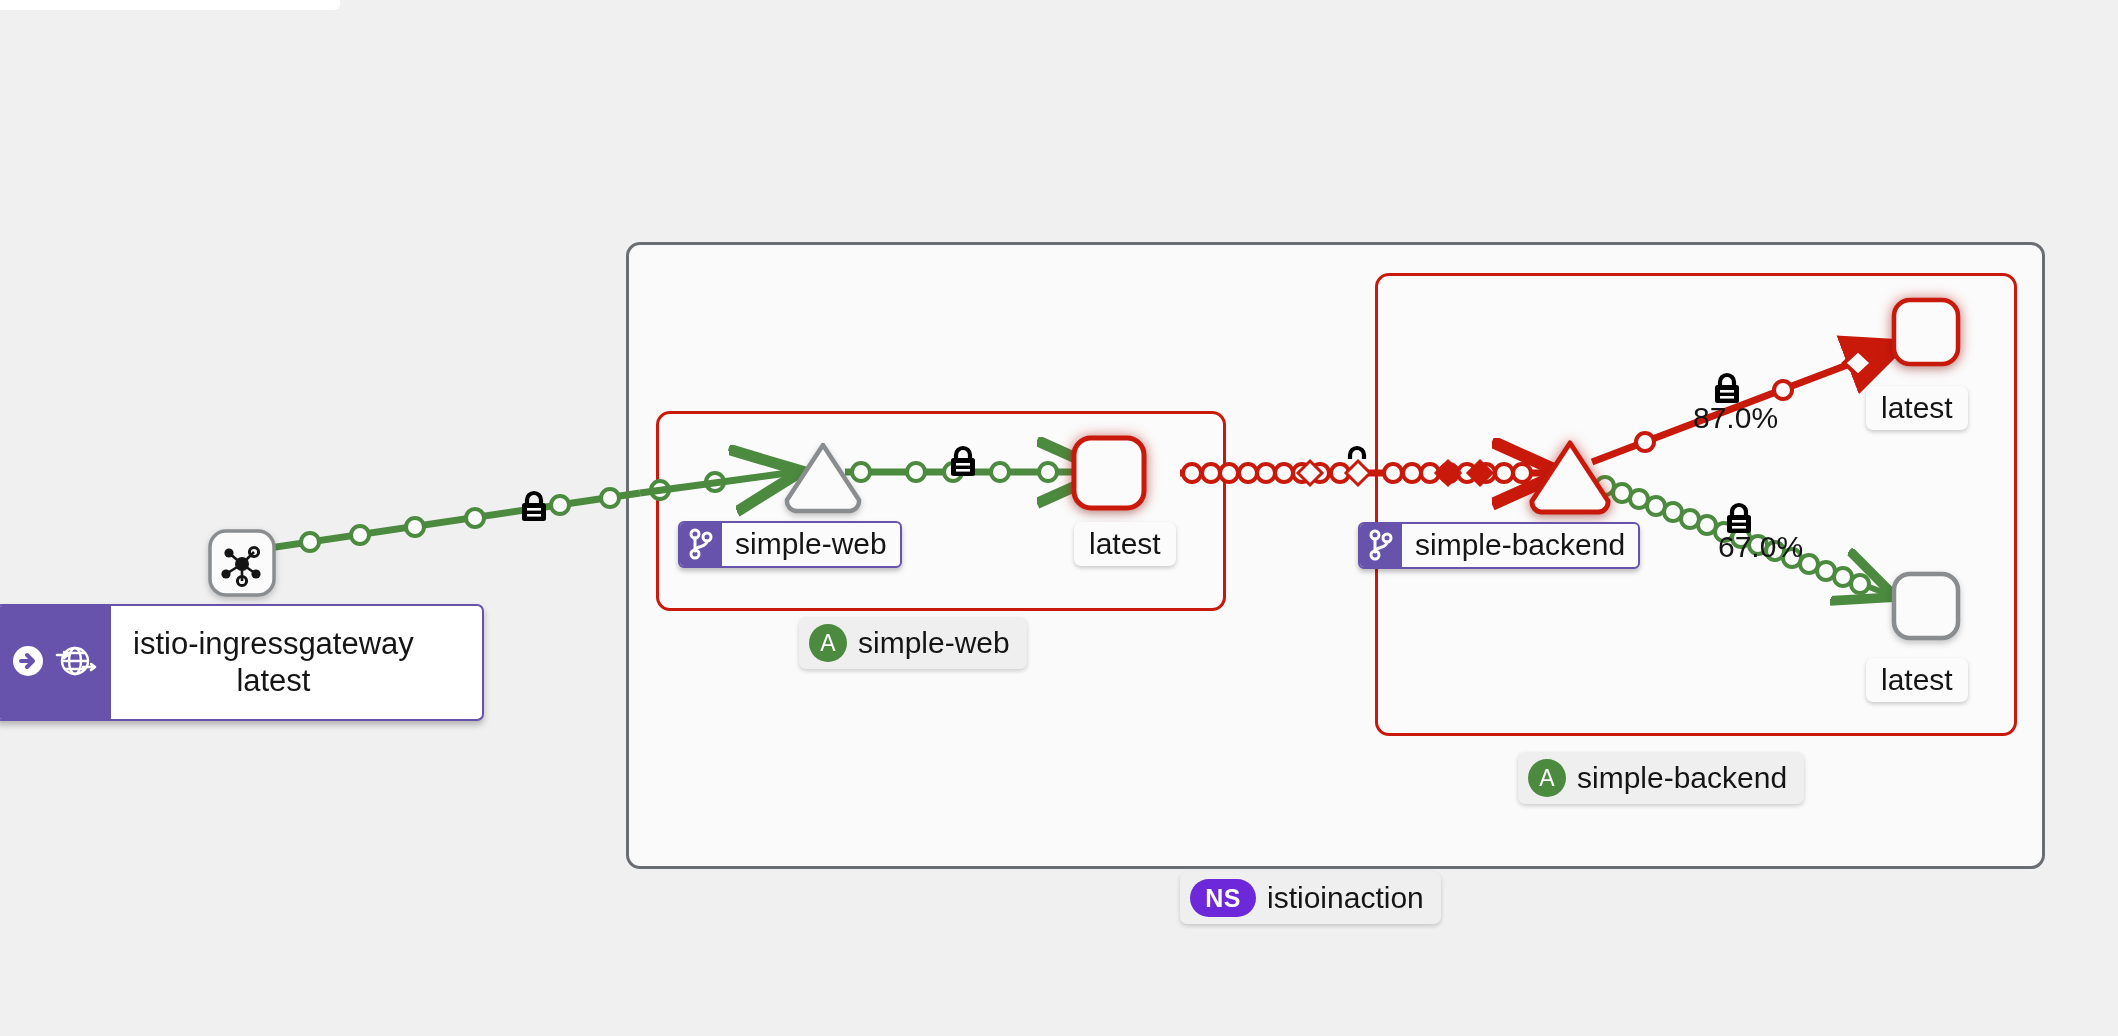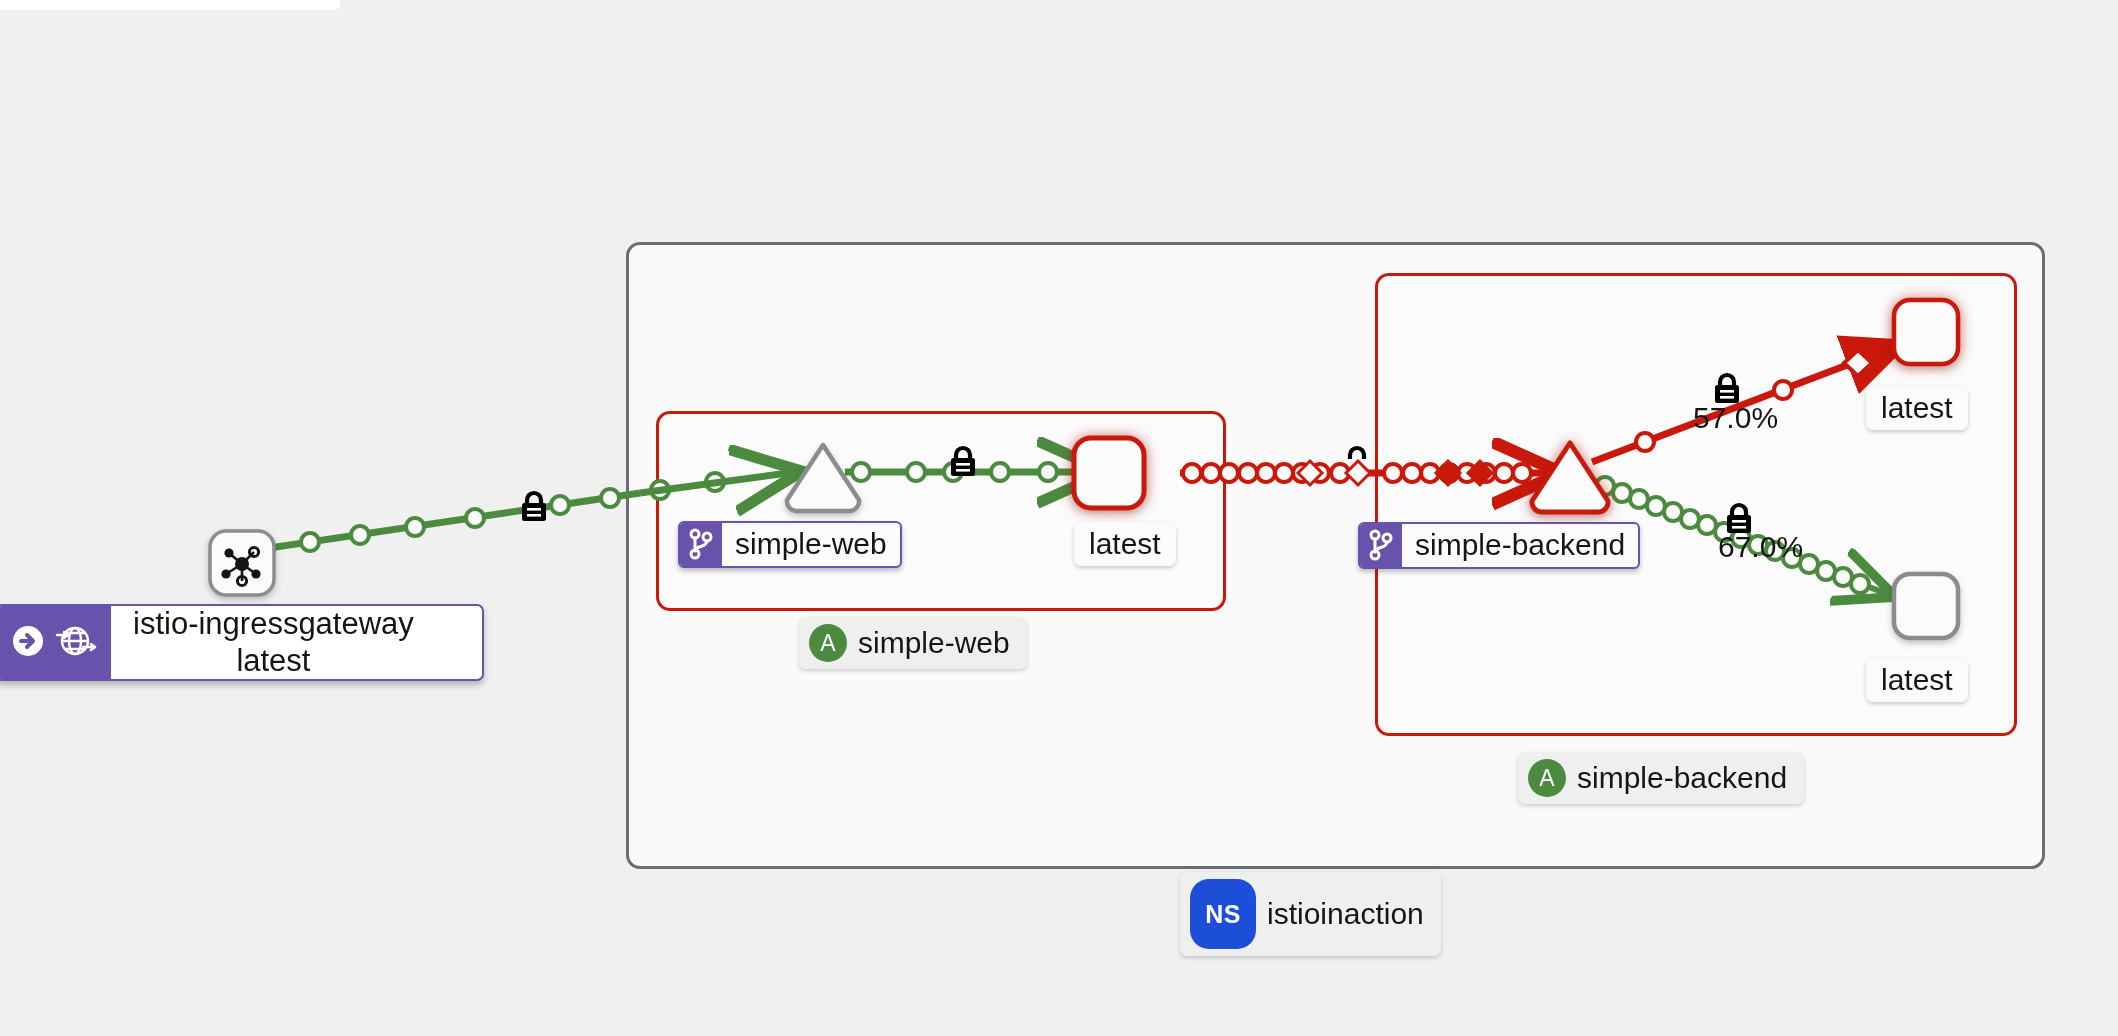--- a/index.html
+++ b/index.html
@@ -46,23 +46,23 @@
   }
   .group-chip .chip-text{font-size:30px;color:#151515;line-height:1;}
   .badge-a{
     width:38px;height:38px;border-radius:50%;
     background:#4c8a3f;color:#fff;
     display:flex;align-items:center;justify-content:center;
     font-size:23px;font-weight:400;
   }
   .badge-ns{
     min-width:54px;height:38px;border-radius:19px;
-    background:#1d4ed8;color:#fff;
+    background:#6d28d9;color:#fff;
     display:flex;align-items:center;justify-content:center;
-    font-size:25px;font-weight:700;letter-spacing:.5px;padding:16px 6px;
+    font-size:25px;font-weight:700;letter-spacing:.5px;padding:0 6px;
   }
 
   
   .node{position:absolute;}
   .node-svc{filter:drop-shadow(0 3px 3px rgba(0,0,0,.22));}
   .node-wl{filter:drop-shadow(0 3px 3px rgba(0,0,0,.22));}
   .node-danger{filter:drop-shadow(0 0 7px rgba(201,25,11,.45)) drop-shadow(0 3px 3px rgba(0,0,0,.2));}
 
   
   .node-label{
@@ -102,21 +102,21 @@
     background:#ffffff;
     box-shadow:0 4px 6px rgba(0,0,0,.25);
     overflow:hidden;
   }
   .gw-icons{
     background:#6753ac;
     display:flex;align-items:center;justify-content:center;gap:8px;
     padding:0 12px;
   }
   .gw-text{
-    padding:0 22px;
+    padding:20px 22px;
     font-size:31px;line-height:1.18;color:#151515;
     text-align:center;
     display:flex;flex-direction:column;justify-content:center;
   }
 
   
   .edge-pct{
     position:absolute;
     font-size:30px;color:#151515;
     white-space:nowrap;
@@ -320,21 +320,21 @@
 
   <div class="lock" style="left:1722px;top:500px;">
     <svg width="34" height="36" viewBox="0 0 34 36">
       <path d="M10,16 v-4 a7,7 0 0 1 14,0 v4" fill="none" stroke="#000" stroke-width="4.2"></path>
       <rect x="5" y="15" width="24" height="18" rx="2.5" fill="#000"></rect>
       <rect x="10" y="20" width="14" height="2.6" fill="#fff"></rect>
       <rect x="10" y="26" width="14" height="2.6" fill="#fff"></rect>
     </svg>
   </div>
 
-  <div class="edge-pct" style="left:1693px;top:401px;">57.0%</div>
+  <div class="edge-pct" style="left:1693px;top:401px;">87.0%</div>
 
   <div class="edge-pct" style="left:1718px;top:530px;">67.0%</div>
 
   <div class="node-label" style="left:1074px;top:522px;">latest</div>
 
   <div class="node-label" style="left:1866px;top:386px;">latest</div>
 
   <div class="node-label" style="left:1866px;top:658px;">latest</div>
 
   <div class="wl-label" style="left:678px;top:521px;">

